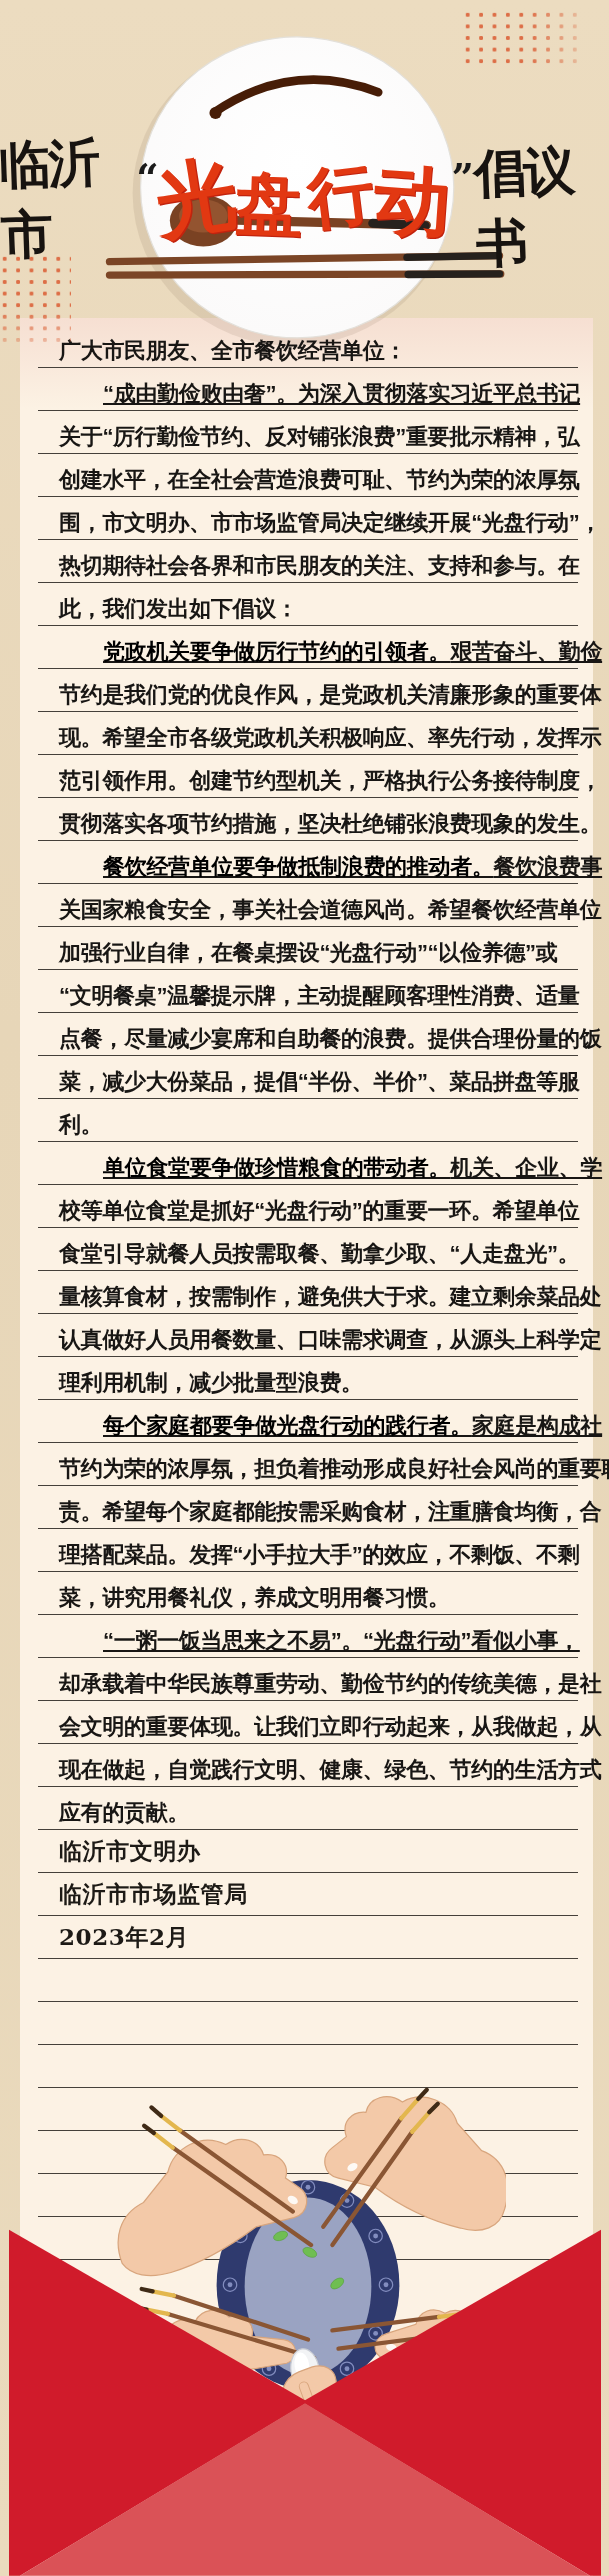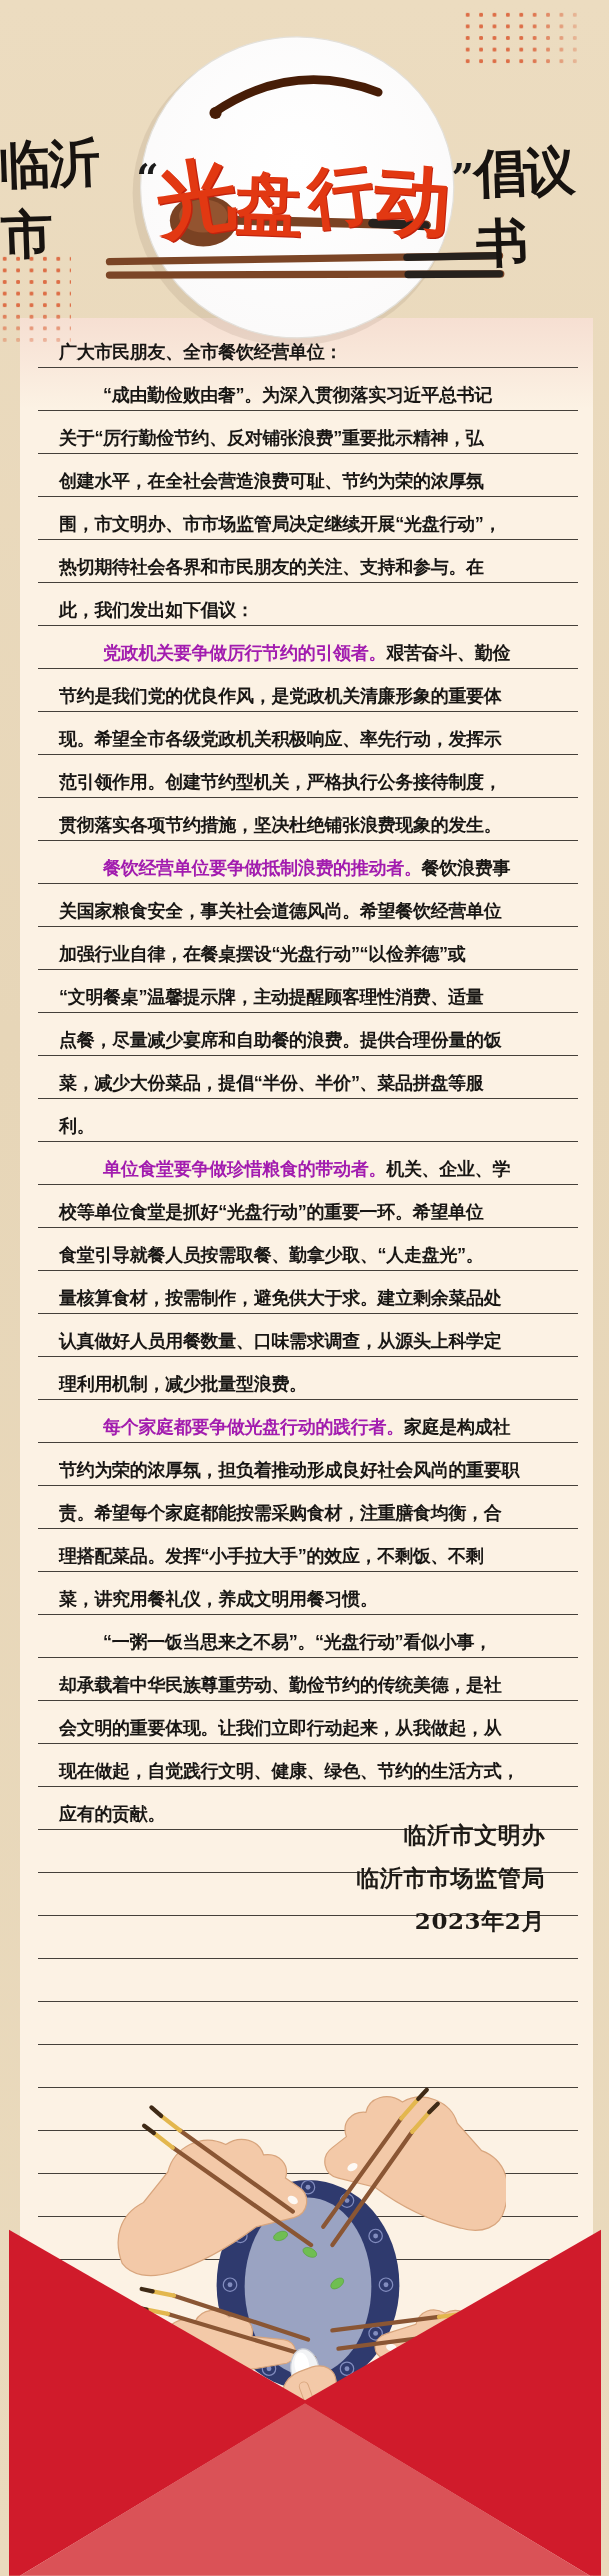--- a/index.html
+++ b/index.html
@@ -20,25 +20,25 @@
         mask-image:linear-gradient(to bottom,#000 60%,rgba(0,0,0,.35));}
   
   .paper{position:absolute;left:20px;top:318px;width:573px;height:2258px;
         background:#fcf2e4;}
   .paper::before{content:"";position:absolute;left:0;top:0;right:0;height:91px;
         background:linear-gradient(180deg,#f6dfd2 0%,rgba(252,242,228,0) 100%);}
   
   .rows{position:absolute;left:38px;top:325px;width:540px;z-index:5;}
   .row{box-sizing:border-box;height:43px;border-bottom:1.2px solid #45403a;
         display:flex;align-items:flex-end;padding:0 0 4.3px 21px;
-        font-size:18px;font-weight:bold;color:#181614;line-height:1.08;
+        font-size:22px;font-weight:bold;color:#181614;line-height:1.08;
         white-space:nowrap;overflow:visible;letter-spacing:-0.3px;}
-  .row.indent{padding-left:65px;}
-  .row .head{color:#a21caf;}
-  .row.sig{justify-content:flex-end;padding-right:33px;padding-bottom:24px;
+  .row.indent{padding-left:65px;text-decoration:underline;}
+  .row .head{color:#000000;}
+  .row.sig{padding-right:33px;padding-bottom:8px;
         font-family:"DejaVu Serif",serif;font-size:23px;letter-spacing:0.6px;color:#1d1a16;}
   
   .titlebar{position:absolute;left:0;top:129px;width:610px;height:140px;z-index:4;
         display:flex;align-items:center;justify-content:center;}
   .t-black{font-family:"DejaVu Serif",serif;font-weight:bold;font-size:52px;color:#171310;
         letter-spacing:-2.4px;}
   .t-left{transform:rotate(-2deg);}
   .t-right{transform:translateY(8.5px) rotate(-2deg);}
   .t-quote{font-family:"DejaVu Serif",serif;font-weight:bold;font-size:39px;color:#1a1a1a;
         transform:translateY(-21px);margin:0 1.2px;}

